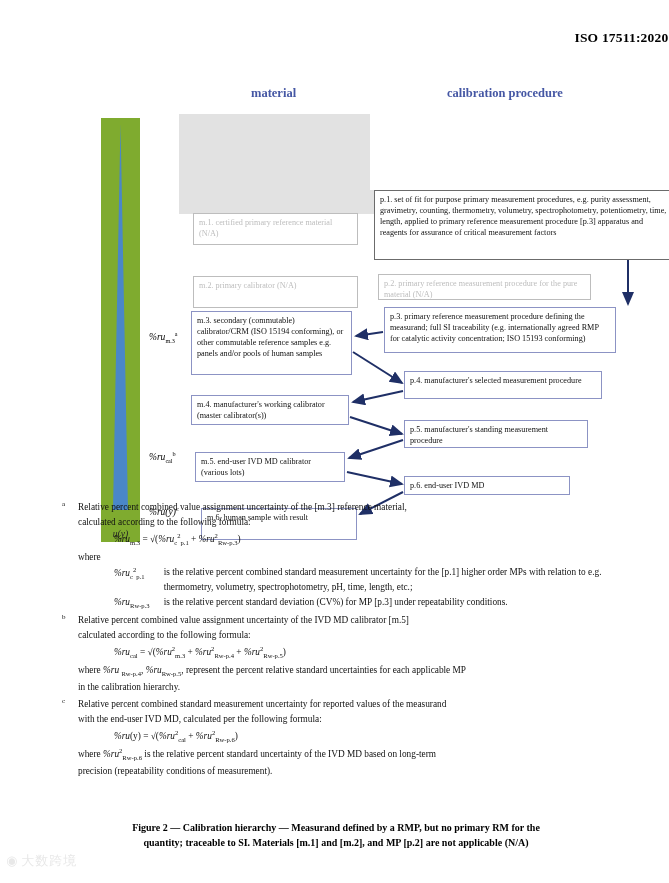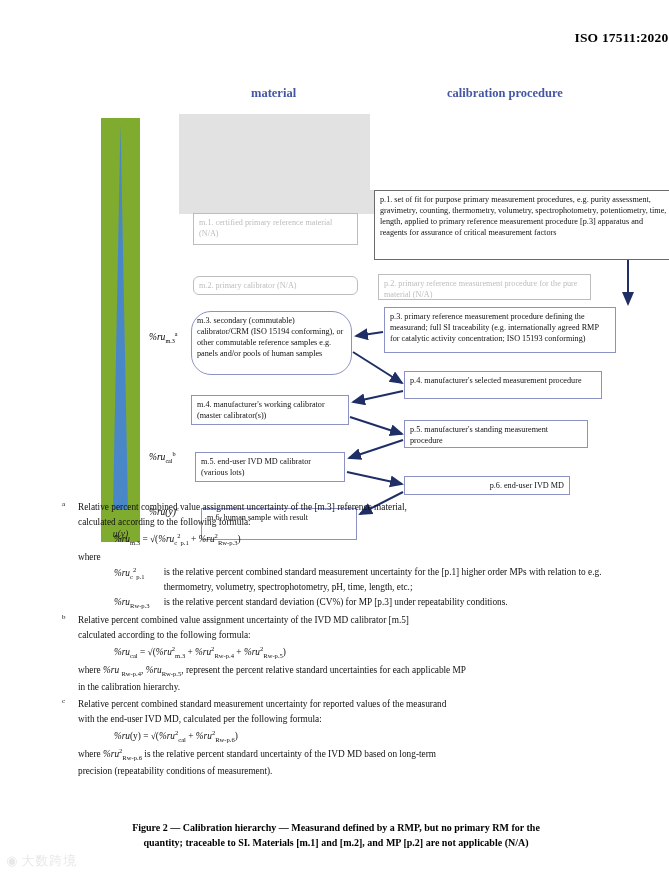--- a/index.html
+++ b/index.html
@@ -43,30 +43,30 @@
     font-size:8.2px;line-height:1.33;
     padding:4px 5px;color:#111;
   }
   .box.thick{border:1.6px solid #6b6b6b;}
   .box.na{
     background:transparent;border:1px solid #bdbdbd;color:#bdbdbd;
   }
 
   
   #box-m1{left:176px;top:133px;width:165px;height:32px;}
-  #box-m2{left:176px;top:196px;width:165px;height:19px;border-radius:6px;}
+  #box-m2{left:176px;top:196px;width:165px;height:32px;}
   #box-p1{left:357px;top:110px;width:302px;height:70px;}
   #box-p2{left:361px;top:194px;width:213px;height:26px;}
-  #box-m3{left:174px;top:231px;width:161px;height:64px;border-radius:20px;}
+  #box-m3{left:174px;top:231px;width:161px;height:64px;}
   #box-p3{left:367px;top:227px;width:232px;height:46px;}
   #box-p4{left:387px;top:291px;width:198px;height:28px;}
   #box-m4{left:174px;top:315px;width:158px;height:30px;}
   #box-p5{left:387px;top:340px;width:184px;height:28px;}
   #box-m5{left:178px;top:372px;width:150px;height:30px;}
-  #box-p6{left:387px;top:396px;width:166px;height:19px;text-align:right;}
+  #box-p6{left:387px;top:396px;width:166px;height:19px;}
   #box-m6{left:184px;top:428px;width:156px;height:32px;}
 
   
   .u-bar{
     position:absolute;left:84px;top:38px;width:39px;height:424px;
     background:#7fab2f;
   }
   .u-bar .tri{position:absolute;left:0;top:0;width:39px;height:400px;}
   .u-bar .u-label{
     position:absolute;bottom:3px;left:0;width:39px;text-align:center;

